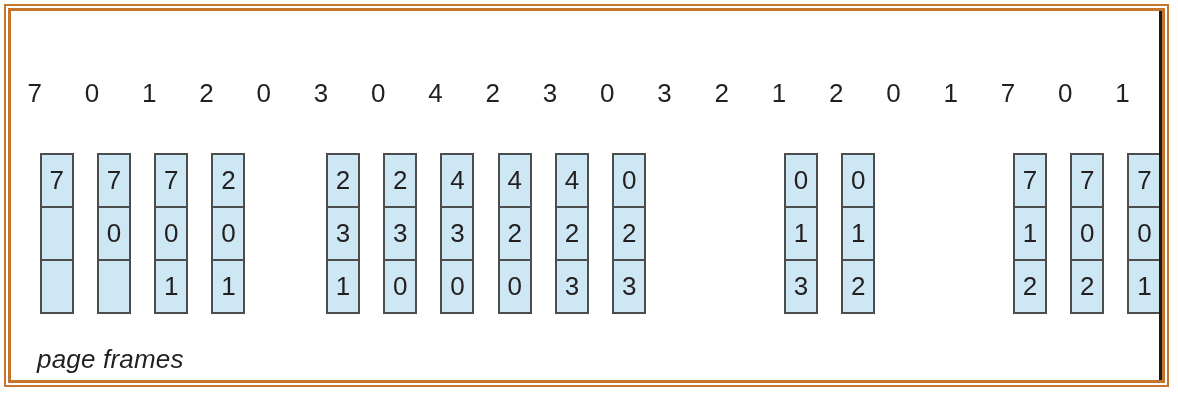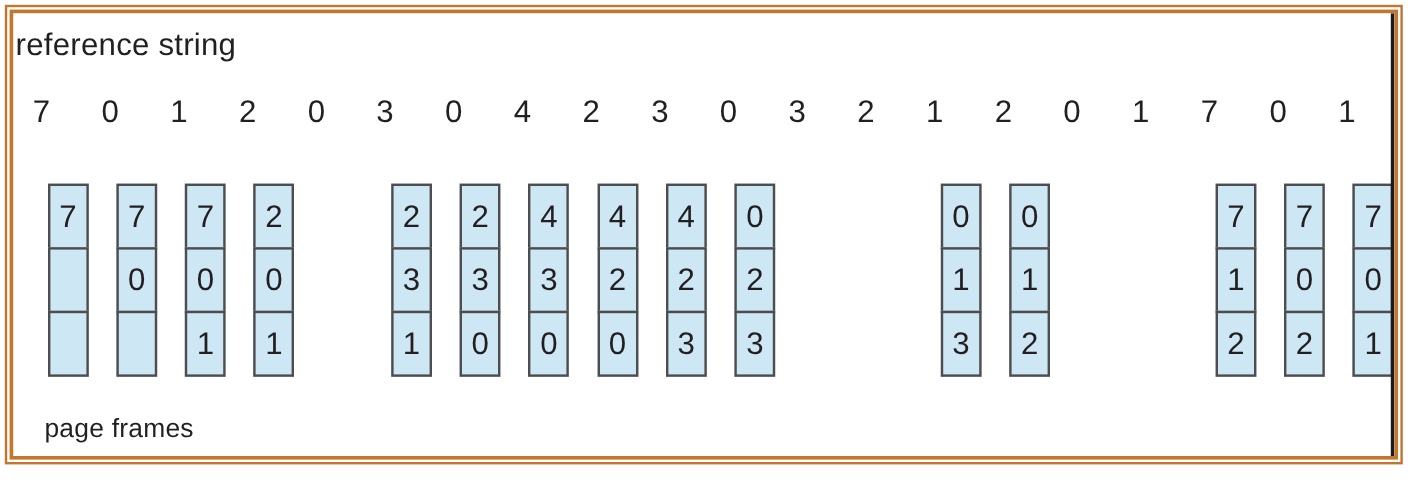--- a/index.html
+++ b/index.html
@@ -38,23 +38,24 @@
   .top-label {
     position: absolute;
     left: 2px; top: 11px;
     font-size: 26px;
     letter-spacing: 0.2px;
     white-space: nowrap;
   }
   .bottom-label {
     position: absolute;
     left: 26px; top: 333px;
-    font-size: 22px;
+    font-size: 26px;
     letter-spacing: 0.2px;
     white-space: nowrap;
+    font-style: italic;
   }
   .ref-row {
     position: absolute;
     left: -5px; top: 64px;
     width: 1145px;
     height: 36px;
     display: grid;
     grid-template-columns: repeat(20, 1fr);
   }
   .ref-row .digit {
@@ -92,21 +93,20 @@
   }
   .frame-cell + .frame-cell { margin-top: -2px; }
 </style>
 </head>
 <body>
 
 <div class="figure">
   <div class="border-outer">
     <div class="border-inner">
       <div class="right-rule"></div>
-      <div class="top-label">reference string</div>
       <div class="ref-row">
           <span class="digit">7</span>
           <span class="digit">0</span>
           <span class="digit">1</span>
           <span class="digit">2</span>
           <span class="digit">0</span>
           <span class="digit">3</span>
           <span class="digit">0</span>
           <span class="digit">4</span>
           <span class="digit">2</span>

